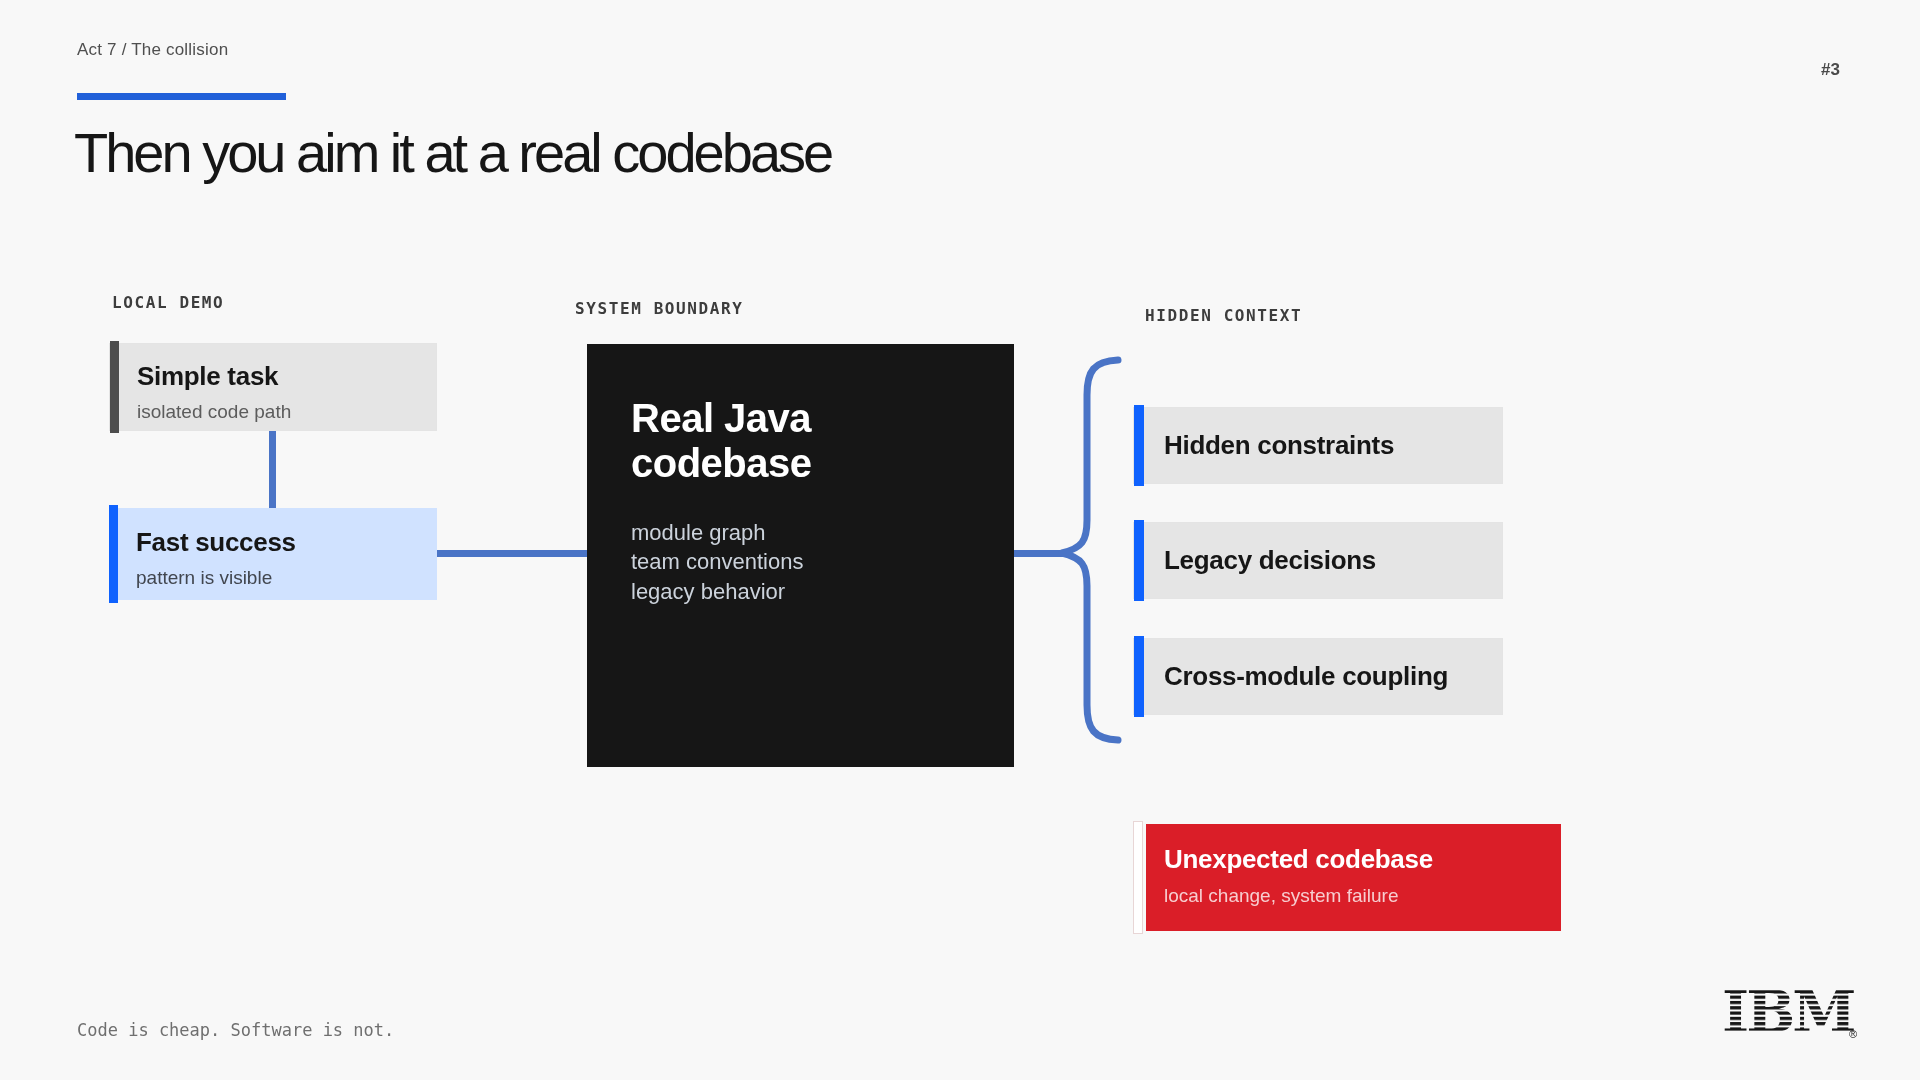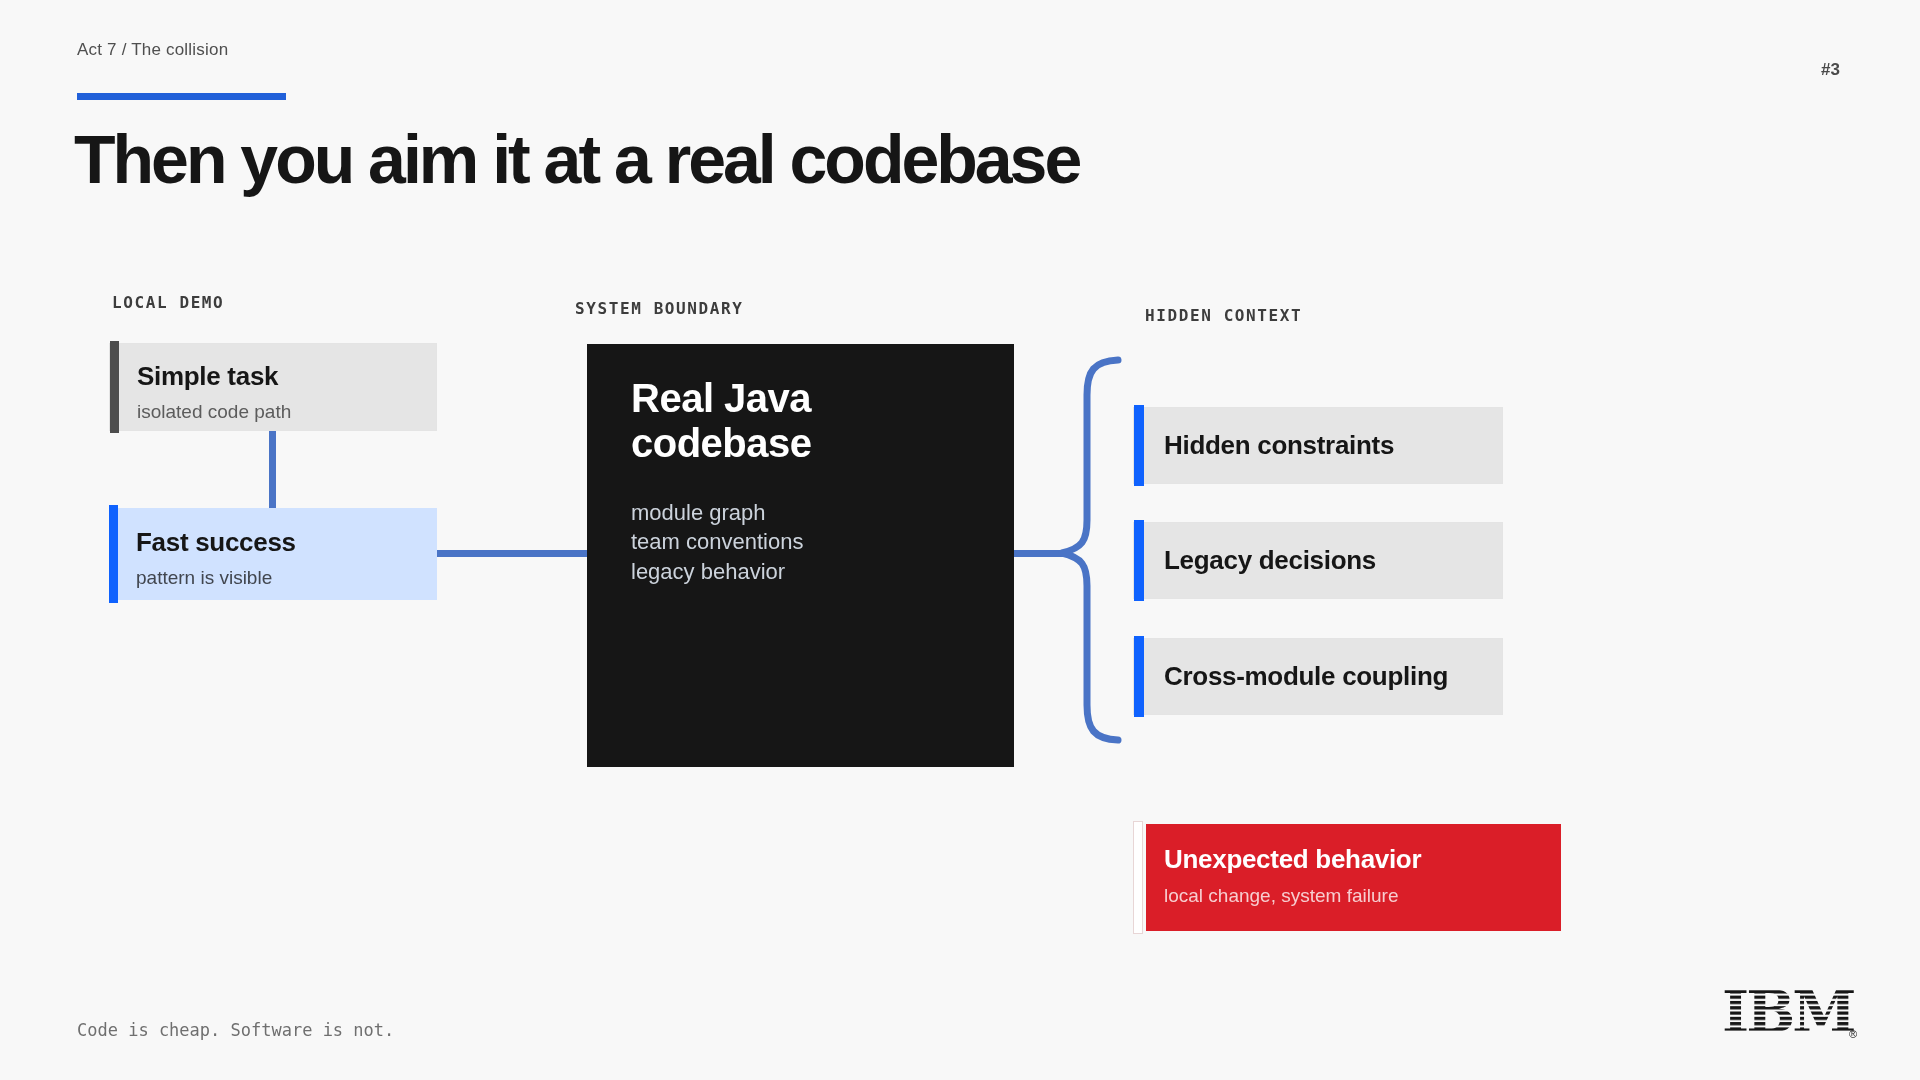--- a/index.html
+++ b/index.html
@@ -18,21 +18,21 @@
     position:relative;width:1920px;height:1080px;overflow:hidden;
     background:var(--bg);
     font-family:"Liberation Sans", sans-serif;color:#161616;
   }
   .abs{position:absolute;}
 
   
   .breadcrumb{left:77px;top:40px;font-size:17px;color:#4f4f4f;letter-spacing:.2px;}
   .title-rule{left:77px;top:93px;width:209px;height:7px;background:var(--underline-blue);}
   .slide-number{left:1730px;top:60px;width:110px;text-align:right;font-size:17px;font-weight:bold;color:#4a4a4a;}
-  .slide-title{left:74px;top:120px;font-size:68px;font-weight:700;letter-spacing:-3px;color:var(--dark);white-space:nowrap;}
+  .slide-title{left:74px;top:120px;font-size:56px;font-weight:400;letter-spacing:-3px;color:var(--dark);white-space:nowrap;}
 
   
   .col-label{top:293px;font-family:"DejaVu Sans Mono", monospace;font-size:16px;font-weight:700;letter-spacing:1.6px;color:#3d3d3d;white-space:nowrap;}
   .col-label.c1{left:112px;}
   .col-label.c2{left:575px;margin-top:6px;}
   .col-label.c3{left:1145px;margin-top:13px;}
 
   
   .card{background:#e5e5e5;border:1px solid #e4e4e4;}
   .bar{position:absolute;left:0;top:-3px;bottom:-3px;}
@@ -47,21 +47,21 @@
   .card-fast .bar{width:9px;background:var(--accent-blue);}
   .card-fast .card-sub{color:#41464f;}
 
   
   .conn{background:var(--line-blue);}
   .conn-v{left:269px;top:431px;width:7px;height:77px;}
   .conn-h1{left:437px;top:550px;width:150px;height:7px;}
   .conn-h2{left:1014px;top:550px;width:52px;height:7px;}
 
   
-  .system-box{left:587px;top:344px;width:427px;height:423px;background:var(--dark);padding:32px 44px 0 44px;}
+  .system-box{left:587px;top:344px;width:427px;height:423px;background:var(--dark);padding:52px 44px 0 44px;}
   .system-title{font-size:40px;font-weight:700;color:#ffffff;letter-spacing:-.5px;}
   .system-list{margin-top:32px;font-size:22px;line-height:1.34;color:#ccd3dc;}
 
   
   .hc-card{width:370px;height:77px;left:1133px;display:flex;align-items:center;padding-left:30px;}
   .hc-card .bar{width:10px;background:var(--accent-blue);}
   .hc-1{top:407px;} .hc-2{top:522px;} .hc-3{top:638px;}
 
   
   .alert-card{left:1133px;top:824px;width:428px;height:107px;background:transparent;border:none;}
@@ -130,21 +130,21 @@
     <div class="card-title">Legacy decisions</div>
   </div>
   <div class="abs card hc-card hc-3">
     <div class="bar"></div>
     <div class="card-title">Cross-module coupling</div>
   </div>
 
   <div class="abs alert-card">
     <div class="bar"></div>
     <div class="alert-body">
-      <div class="alert-title">Unexpected behavior</div>
+      <div class="alert-title">Unexpected codebase</div>
       <div class="alert-sub">local change, system failure</div>
     </div>
   </div>
 
   <div class="abs footer-note">Code is cheap. Software is not.</div>
 
   <svg class="abs brand-logo" width="140" height="58" viewBox="0 0 140 58">
     <defs>
       <pattern id="ibm-stripes" width="10" height="5.3" patternUnits="userSpaceOnUse" patternTransform="translate(0,1)">
         <rect width="10" height="3.2" fill="#161616"></rect>

